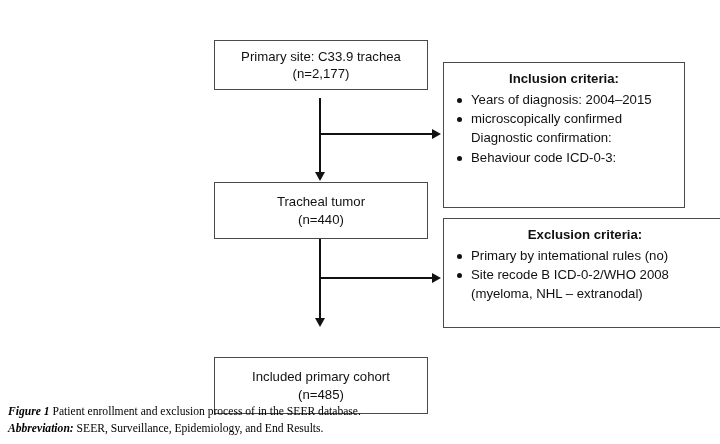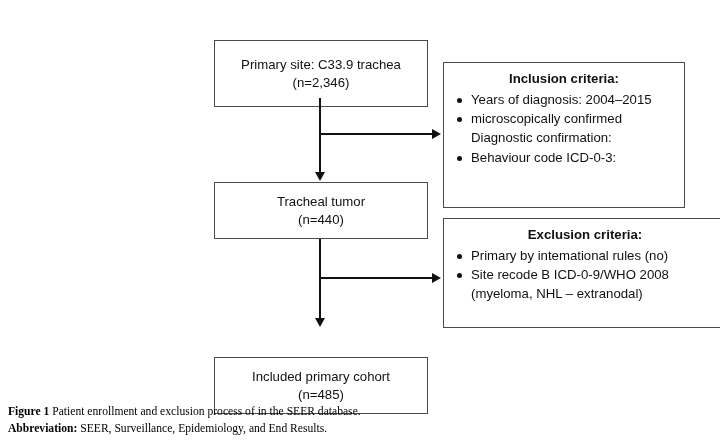--- a/index.html
+++ b/index.html
@@ -34,21 +34,21 @@
     align-items: center;
     text-align: center;
     font-size: 13.2px;
     line-height: 1.32;
     color: #111111;
   }
 
   .flow-box .line { display: block; white-space: nowrap; }
 
   
-  #box-primary-site { left: 214px; top: 40px;  width: 214px; height: 67px; }
+  #box-primary-site { left: 214px; top: 40px;  width: 214px; height: 50px; }
   #box-tracheal     { left: 214px; top: 182px; width: 214px; height: 57px; text-align: center; }
   #box-included     { left: 214px; top: 328px; width: 214px; height: 57px; margin-top: 29px; }
 
   
   .criteria-box {
     position: absolute;
     box-sizing: border-box;
     border: 1.6px solid #4a4a4a;
     background: #ffffff;
     padding: 7px 10px 6px 10px;
@@ -130,30 +130,30 @@
     position: absolute;
     left: 8px;
     top: 404px;
     width: 704px;
     font-family: "Liberation Serif", serif;
     font-size: 11.6px;
     line-height: 1.45;
     color: #000000;
   }
   #figure-caption .cap-row { display: block; }
-  #figure-caption .cap-label { font-weight: bold; }
+  #figure-caption .cap-label { font-weight: bold; font-style: italic; }
 </style>
 </head>
 <body>
 
 <div id="figure-canvas">
 
   <div class="flow-box" id="box-primary-site">
     <span class="line">Primary site: C33.9 trachea</span>
-    <span class="line">(n=2,346)</span>
+    <span class="line">(n=2,177)</span>
   </div>
 
   <div class="flow-box" id="box-tracheal">
     <span class="line">Tracheal tumor</span>
     <span class="line">(n=440)</span>
   </div>
 
   <div class="flow-box" id="box-included">
     <span class="line">Included primary cohort</span>
     <span class="line">(n=485)</span>
@@ -190,21 +190,21 @@
 
   <div class="criteria-box" id="box-exclusion">
     <div class="criteria-title">Exclusion criteria:</div>
     <ul class="criteria-list">
       <li>
         <span class="bullet-dot"></span>
         <span class="li-line">Primary by intemational rules (no)</span>
       </li>
       <li>
         <span class="bullet-dot"></span>
-        <span class="li-line">Site recode B ICD-0-9/WHO 2008</span>
+        <span class="li-line">Site recode B ICD-0-2/WHO 2008</span>
         <span class="li-line">(myeloma, NHL – extranodal)</span>
       </li>
     </ul>
   </div>
 
 </div>
 
 <div id="figure-caption">
   <span class="cap-row">
     <span class="cap-label">Figure 1</span>

